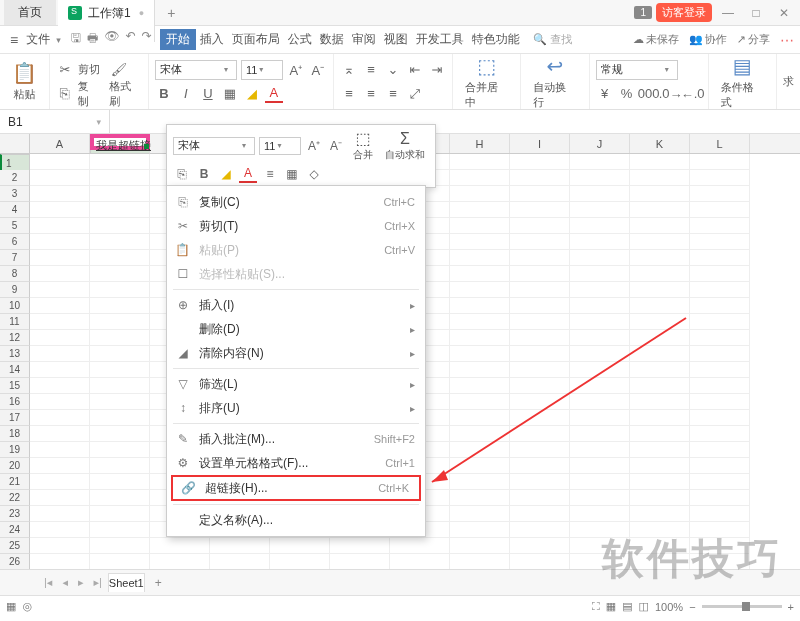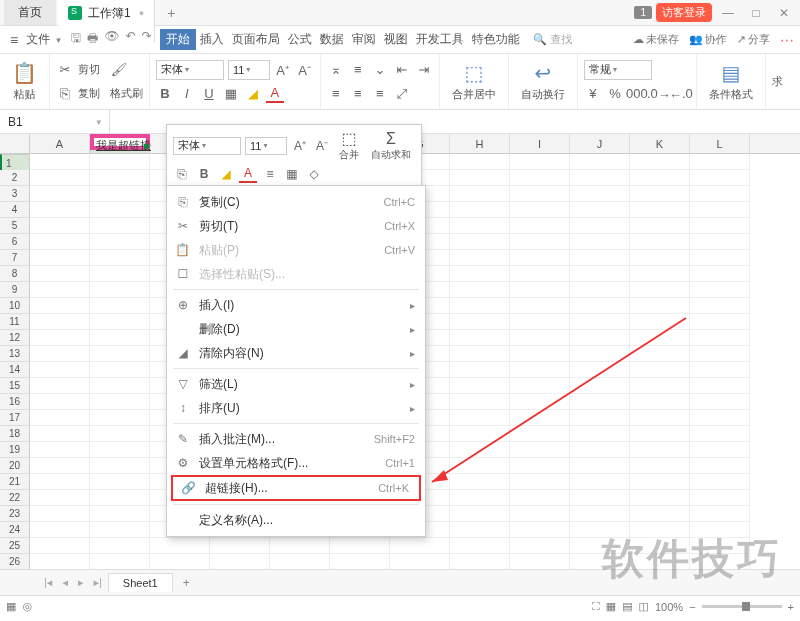--- a/index.html
+++ b/index.html
@@ -31,21 +31,21 @@
 .menubar-right { margin-left:auto; display:flex; gap:10px; color:#777; font-size:11px; align-items:center;}
 .menubar-right span { display:flex; align-items:center; gap:2px;}
 
 
 .ribbon { height: 56px; border-bottom: 1px solid #e0e0e0; display: flex; align-items: center; }
 .rgroup { display:flex; flex-direction:column; justify-content:center; padding:0 6px; height:100%; border-right:1px solid #eee; }
 .rrow { display:flex; align-items:center; gap:4px; height:24px; }
 .ricon { width:18px; height:18px; display:inline-flex; align-items:center; justify-content:center; color:#666; font-size:13px;}
 .rlabel { font-size:11px; color:#555; }
 .sel { border:1px solid #ccc; height:20px; font-size:11px; padding:0 4px; background:#fff; display:inline-flex; align-items:center; }
-.sel.w60{width:68px;} .sel.w30{width:42px;}
+.sel.w60{width:82px;gap:40px;} .sel.w30{width:42px;}
 .dd { font-size:8px; color:#888; margin-left:2px;}
 .bigbtn { display:flex; flex-direction:column; align-items:center; font-size:11px; color:#555; padding:0 6px; gap:2px;}
 .bigicon { font-size:20px; color:#5a8ac6; }
 
 
 .fbar { height:24px; border-bottom:1px solid #e0e0e0; display:flex; align-items:center; }
 .namebox { width:110px; border-right:1px solid #ddd; padding:0 8px; font-size:12px; height:100%; display:flex; align-items:center; justify-content:space-between;}
 .namebox .dd2{color:#aaa; font-size:9px;}
 
 
@@ -78,21 +78,21 @@
 .ctx-label { flex:1;}
 .ctx-short { color:#999; font-size:11px;}
 .ctx-arrow { color:#888; font-size:10px;}
 .ctx-sep { height:1px; background:#e5e5e5; margin:3px 6px;}
 .ctx-highlight { border:2px solid #e33; margin:0 4px;}
 .ctx-highlight .ctx-item{height:22px;}
 
 
 .sheettabs { height:26px; border-top:1px solid #ddd; display:flex; align-items:center; background:#f7f7f7; padding-left:40px; gap:2px;}
 .stab-nav { color:#aaa; padding:0 4px; font-size:11px;}
-.stab { padding:3px 14px; background:#fff; border:1px solid #ddd; border-bottom:none; font-size:11px;}
+.stab { padding:3px 0; background:#fff; border:1px solid #ddd; border-bottom:none; font-size:11px;}
 .stab-add { padding:3px 8px; color:#888;}
 
 
 .status { height:22px; border-top:1px solid #e0e0e0; display:flex; align-items:center; font-size:11px; color:#777; padding:0 6px;}
 .status-left{ display:flex; gap:6px;}
 .status-right{ margin-left:auto; display:flex; gap:6px; align-items:center;}
 .zoom-track{width:80px; height:3px; background:#ccc; position:relative;}
 .zoom-thumb{position:absolute; left:40px; top:-3px; width:8px; height:9px; background:#888;}
 
 

